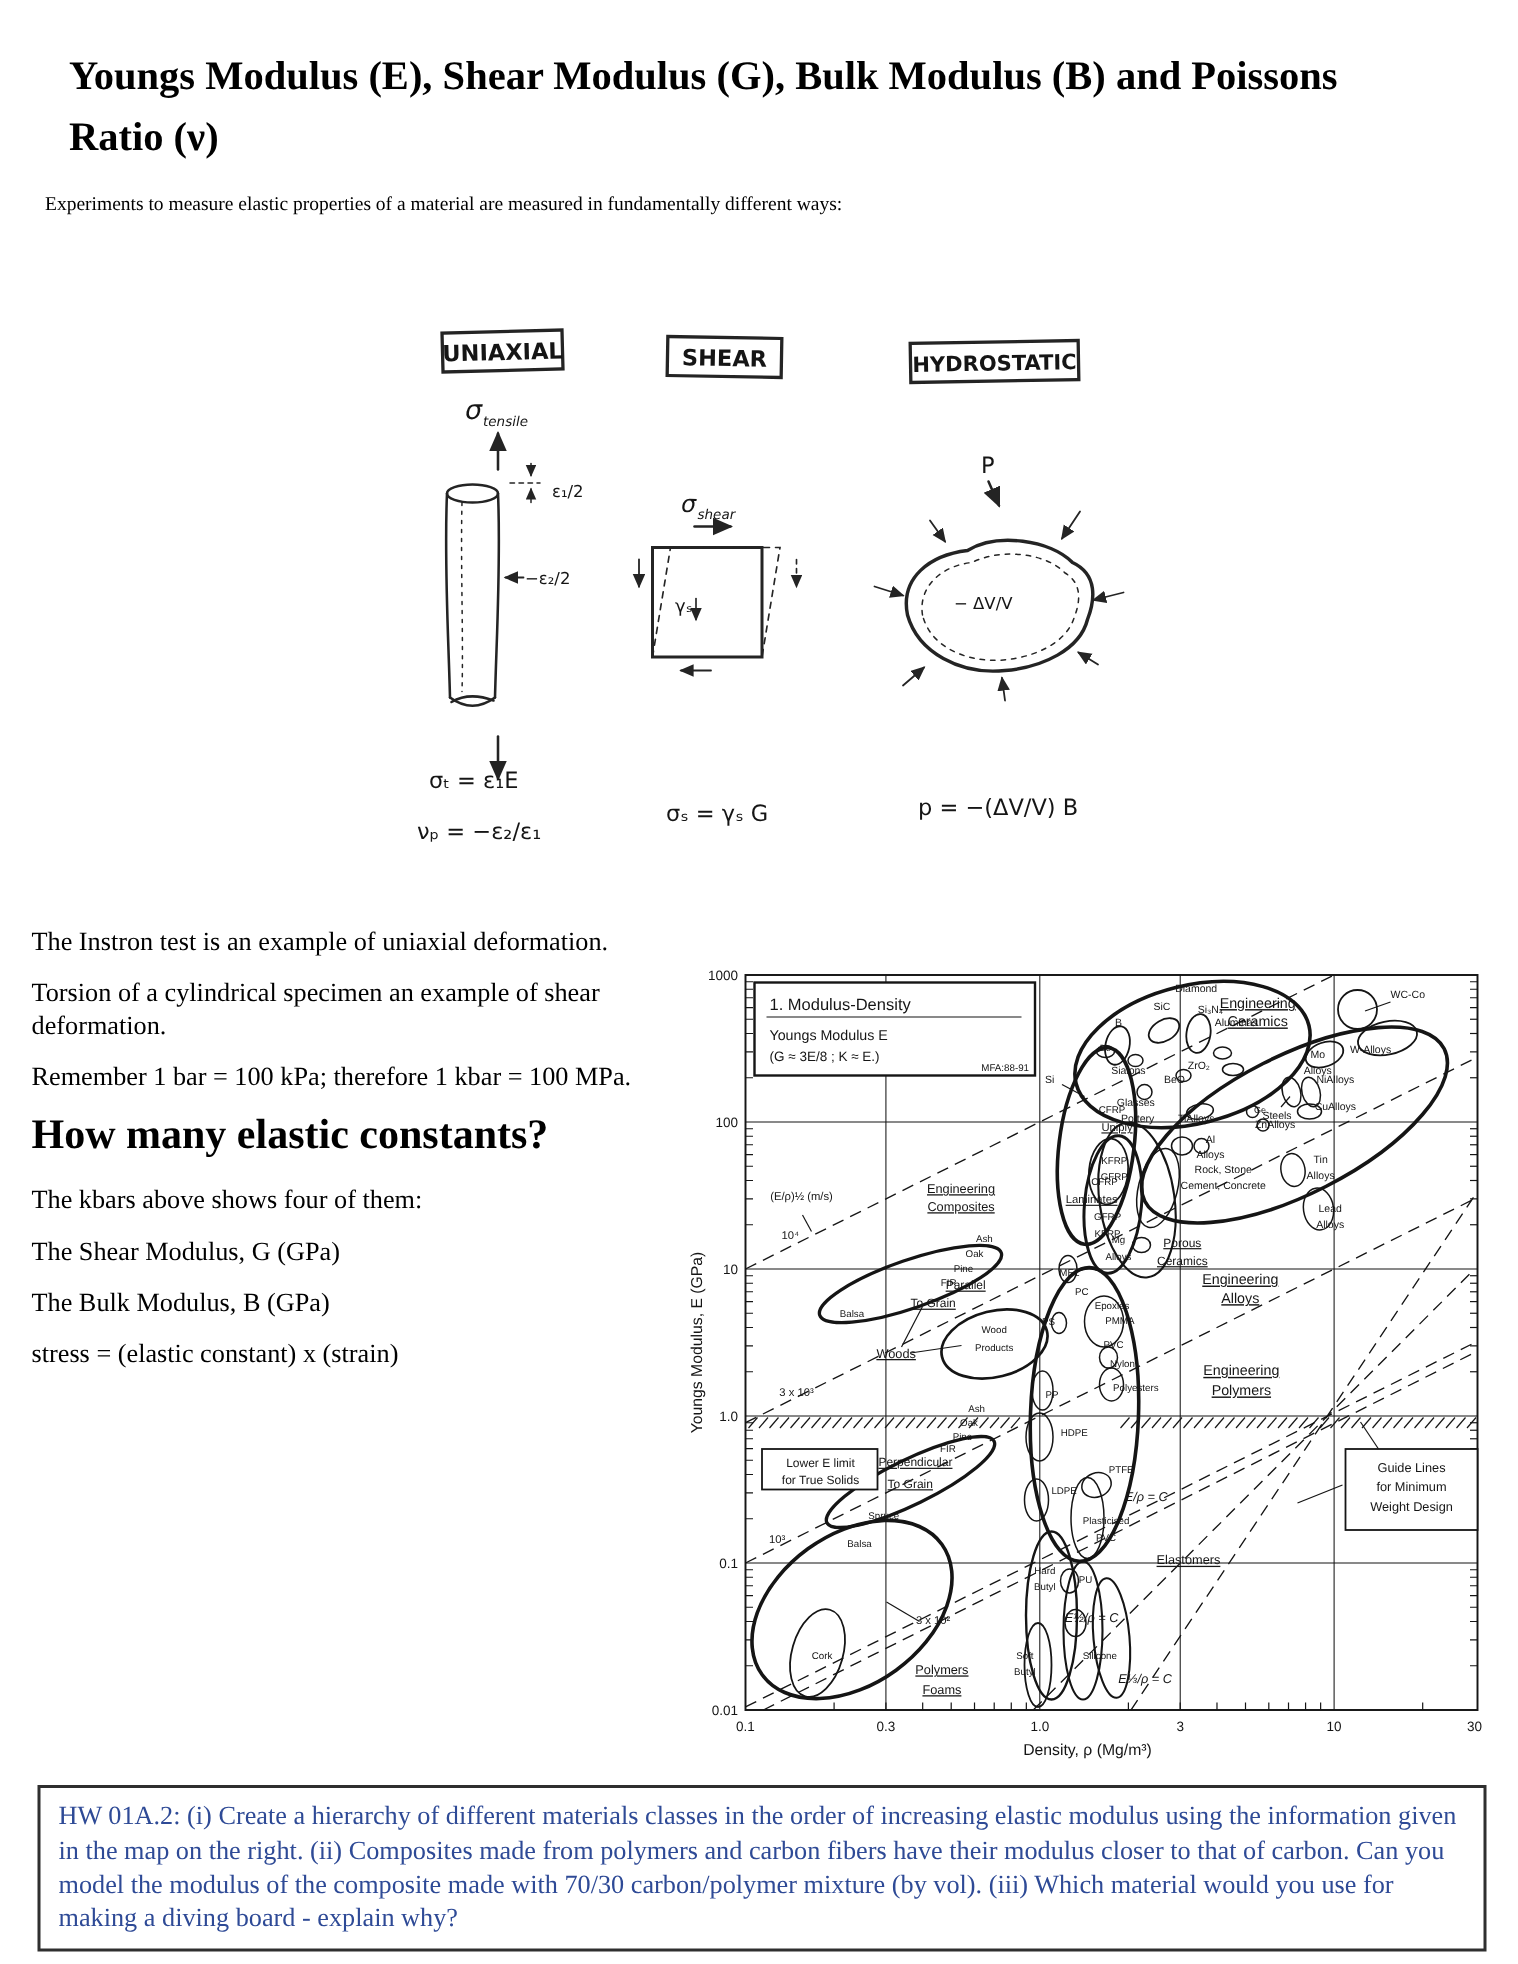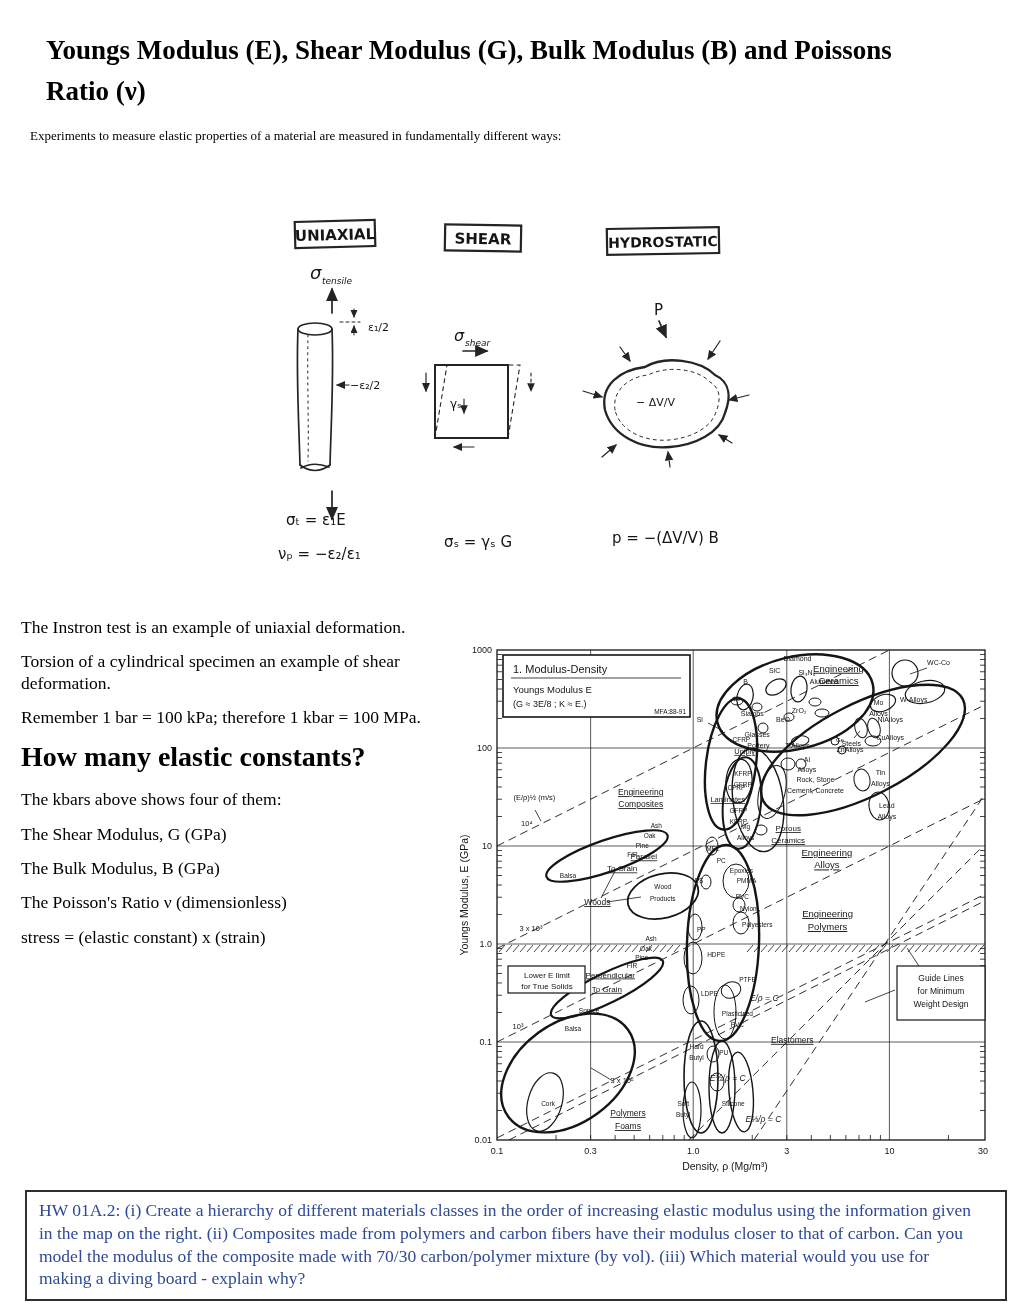--- a/index.html
+++ b/index.html
@@ -5,21 +5,21 @@
   html,body{margin:0;padding:0;background:#fff;}
   .page{position:relative;width:1012px;height:1309px;background:#fff;overflow:hidden;
         font-family:"Liberation Serif","DejaVu Serif",serif;color:#000;}
   .title{position:absolute;left:30px;top:14px;width:912px;font-size:27px;font-weight:700;
          line-height:1.5;margin:16px;letter-spacing:0px;}
   .intro{position:absolute;left:30px;top:128px;width:940px;font-size:13px;margin:0;}
   .leftcol{position:absolute;left:21px;top:617px;width:434px;}
   .leftcol p{margin:0 0 13px 0;font-size:17.5px;line-height:1.22;}
   .leftcol h2{margin:6px 0 16px 0;font-size:28px;font-weight:700;}
   .hwbox{position:absolute;left:25px;top:1190px;width:938px;border:2px solid #2f2f2f;
-         padding:7px 28px 9px 12px;font-size:17.5px;line-height:1.3;}
+         padding:7px 12px 9px 12px;font-size:17.5px;line-height:1.3;}
   svg text{fill:#151515;}
   .chart-svg{position:absolute;left:455px;top:640px;}
   .sketch-svg{position:absolute;left:250px;top:195px;}
   .chart-font{font-family:"Liberation Sans","DejaVu Sans",sans-serif;}
   .sketch-font{font-family:"DejaVu Sans","Liberation Sans",sans-serif;}
 </style>
 </head>
 <body>
 
 <div class="page">
@@ -104,21 +104,20 @@
   </svg>
 
   <div class="leftcol">
     <p>The Instron test is an example of uniaxial deformation.</p>
     <p>Torsion of a cylindrical specimen an example of shear deformation.</p>
     <p>Remember 1 bar = 100 kPa; therefore 1 kbar = 100 MPa.</p>
     <h2>How many elastic constants?</h2>
     <p>The kbars above shows four of them:</p>
     <p>The Shear Modulus, G (GPa)</p>
     <p>The Bulk Modulus, B (GPa)</p>
-    <p>The Poisson's Ratio ν (dimensionless)</p>
     <p>stress = (elastic constant) x (strain)</p>
   </div>
 
   <svg class="chart-svg" id="ashby" width="557" height="545" viewBox="0 0 557 545">
       <g stroke="#151515" fill="none">
         <rect x="42" y="10" width="488" height="490" stroke-width="1.3"></rect>
         <line x1="135.61119017599776" y1="10" x2="135.61119017599776" y2="500" stroke-width="0.7"></line>
         <line x1="238.2" y1="10" x2="238.2" y2="500" stroke-width="0.7"></line>
         <line x1="331.81119017599775" y1="10" x2="331.81119017599775" y2="500" stroke-width="0.7"></line>
         <line x1="434.4" y1="10" x2="434.4" y2="500" stroke-width="0.7"></line>

